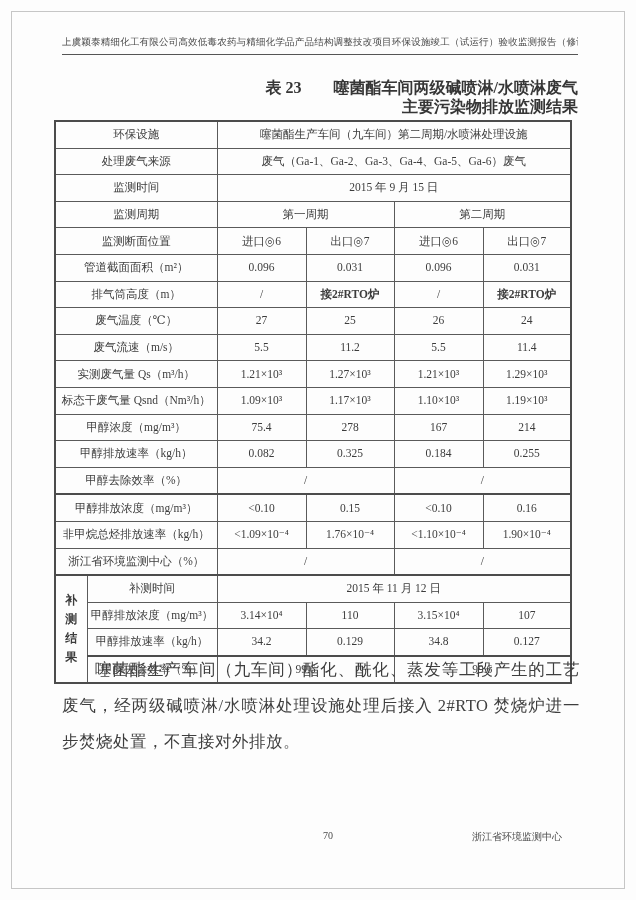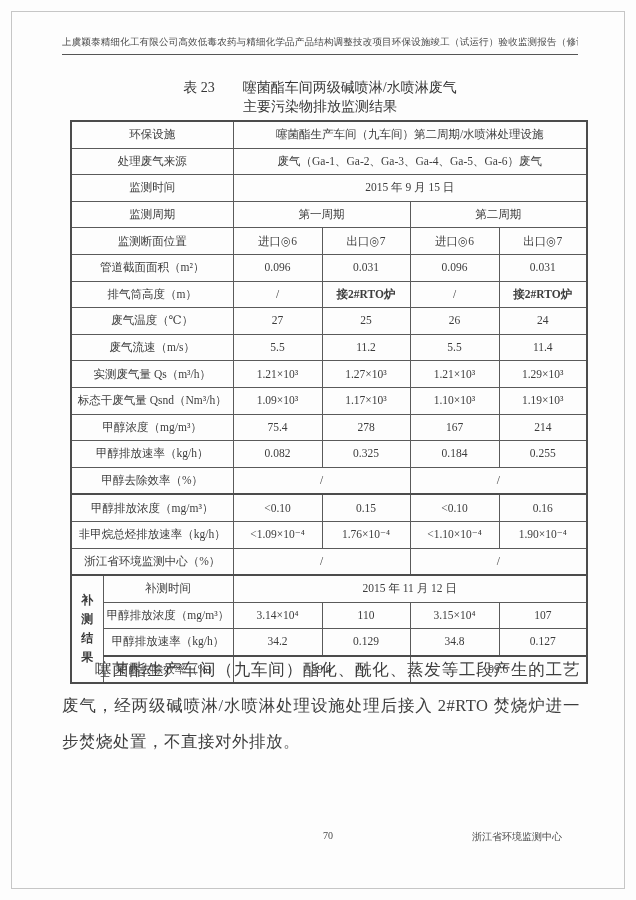--- a/index.html
+++ b/index.html
@@ -19,25 +19,25 @@
     border:1px solid #c6c6c6;pointer-events:none;
   }
   .running-head{
     position:absolute;left:62px;top:36px;width:516px;
     font-size:9.5px;letter-spacing:.2px;color:#4a4a4a;
     text-align:center;white-space:nowrap;overflow:hidden;
     border-bottom:1.5px solid #555;padding-bottom:5px;
   }
   .table-title{
     position:absolute;left:62px;top:78px;width:516px;
-    text-align:center;font-weight:normal;font-size:14px;color:#363636;
+    text-align:right;font-weight:bold;font-size:16px;color:#363636;
     line-height:19px;
   }
   table.monitor{
-    position:absolute;left:70px;top:120px;width:516px;
+    position:absolute;left:54px;top:120px;width:516px;
     border-collapse:collapse;table-layout:fixed;
     font-size:11.5px;color:#3c3c3c;
   }
   table.monitor{border:2px solid #4c4c4c;}
   table.monitor td{
     border:1px solid #5a5a5a;
     text-align:center;vertical-align:middle;
     height:23.6px;padding:1px 2px;line-height:1.15;
     overflow:hidden;white-space:nowrap;
   }

